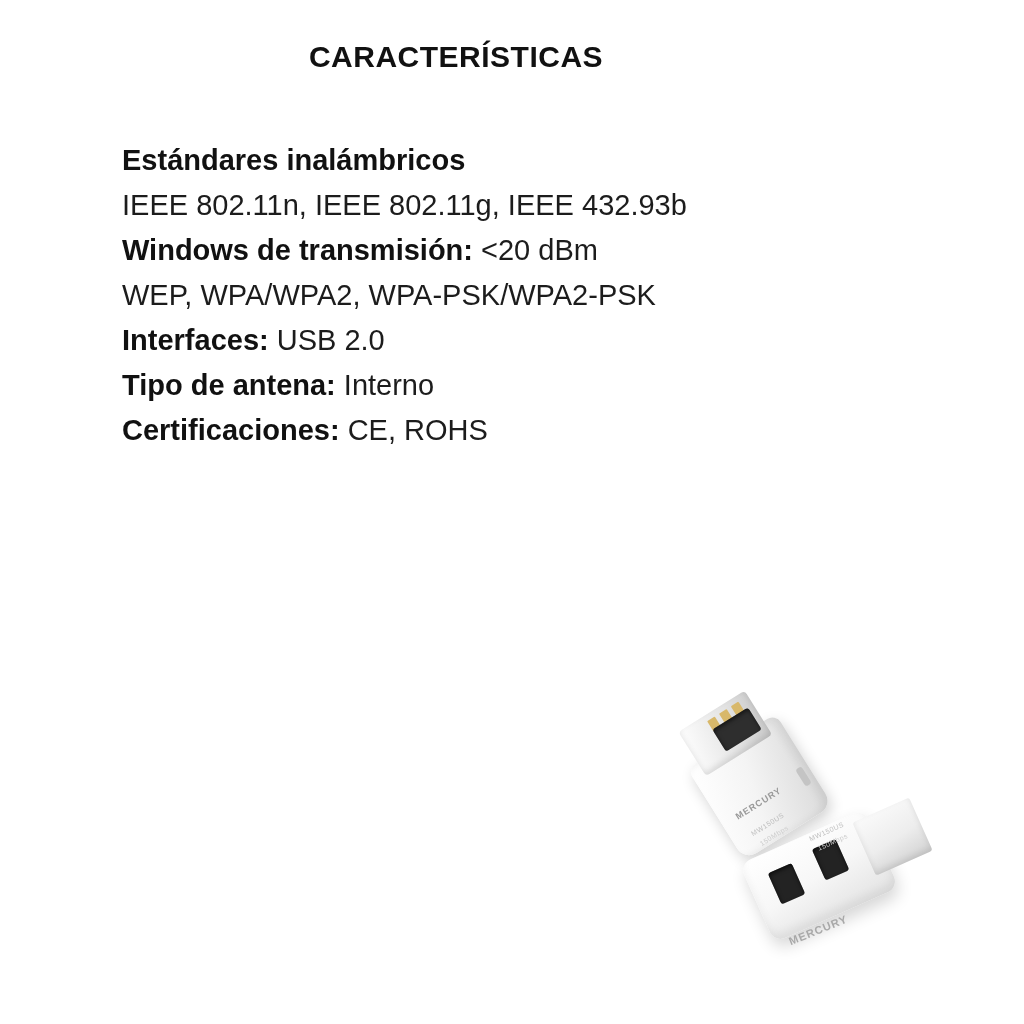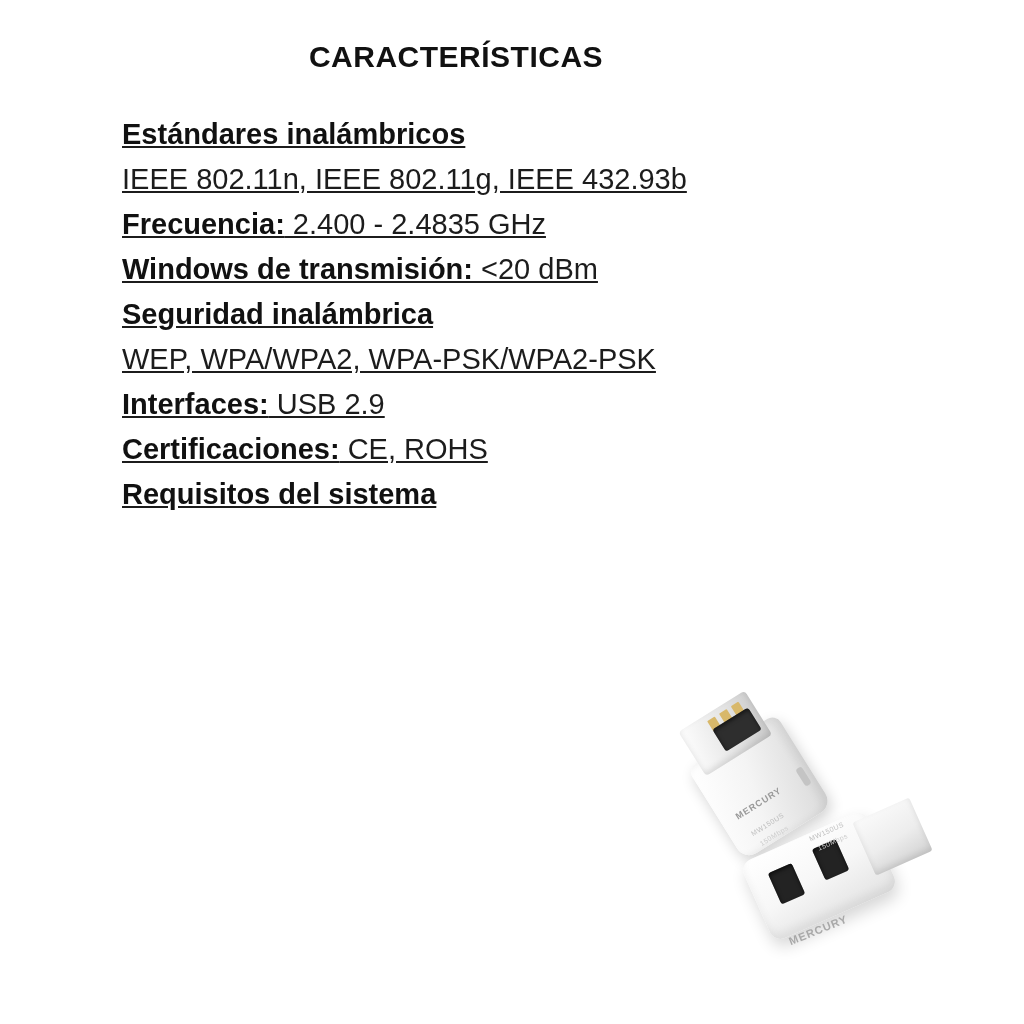--- a/index.html
+++ b/index.html
@@ -29,24 +29,23 @@
     width: 912px;
     text-align: center;
     font-size: 30px;
     font-weight: bold;
     letter-spacing: 0.5px;
     color: #111111;
   }
 
   .spec-list {
     position: absolute;
-    top: 112px;
+    top: 138px;
     left: 122px;
     width: 830px;
-    text-decoration: underline;
   }
 
   .spec-line {
     font-size: 29px;
     line-height: 45px;
     color: #1c1c1c;
     white-space: nowrap;
   }
 
   .spec-line .lbl {
@@ -241,50 +240,44 @@
   <div class="spec-list">
 
     <div class="spec-line">
       <span class="lbl">Estándares inalámbricos</span><span class="val"></span>
     </div>
 
     <div class="spec-line">
       <span class="lbl"></span><span class="val">IEEE 802.11n, IEEE 802.11g, IEEE 432.93b</span>
     </div>
 
-    <div class="spec-line">
-      <span class="lbl">Frecuencia:</span><span class="val"> 2.400 - 2.4835 GHz</span>
-    </div>
 
     <div class="spec-line">
       <span class="lbl">Windows de transmisión:</span><span class="val"> &lt;20 dBm</span>
     </div>
 
-    <div class="spec-line">
-      <span class="lbl">Seguridad inalámbrica</span><span class="val"></span>
-    </div>
 
     <div class="spec-line">
       <span class="lbl"></span><span class="val">WEP, WPA/WPA2, WPA-PSK/WPA2-PSK</span>
     </div>
 
 
 
     <div class="spec-line">
-      <span class="lbl">Interfaces:</span><span class="val"> USB 2.9</span>
-    </div>
-
+      <span class="lbl">Interfaces:</span><span class="val"> USB 2.0</span>
+    </div>
+
+    <div class="spec-line">
+      <span class="lbl">Tipo de antena:</span><span class="val"> Interno</span>
+    </div>
 
     <div class="spec-line">
       <span class="lbl">Certificaciones:</span><span class="val"> CE, ROHS</span>
     </div>
 
-    <div class="spec-line">
-      <span class="lbl">Requisitos del sistema</span><span class="val"></span>
-    </div>
 
 
   </div>
 
   <div class="product-art">
 
     <div class="usb-a">
       <div class="body">
         <div class="brand">MERCURY</div>
         <div class="model">MW150US</div>

